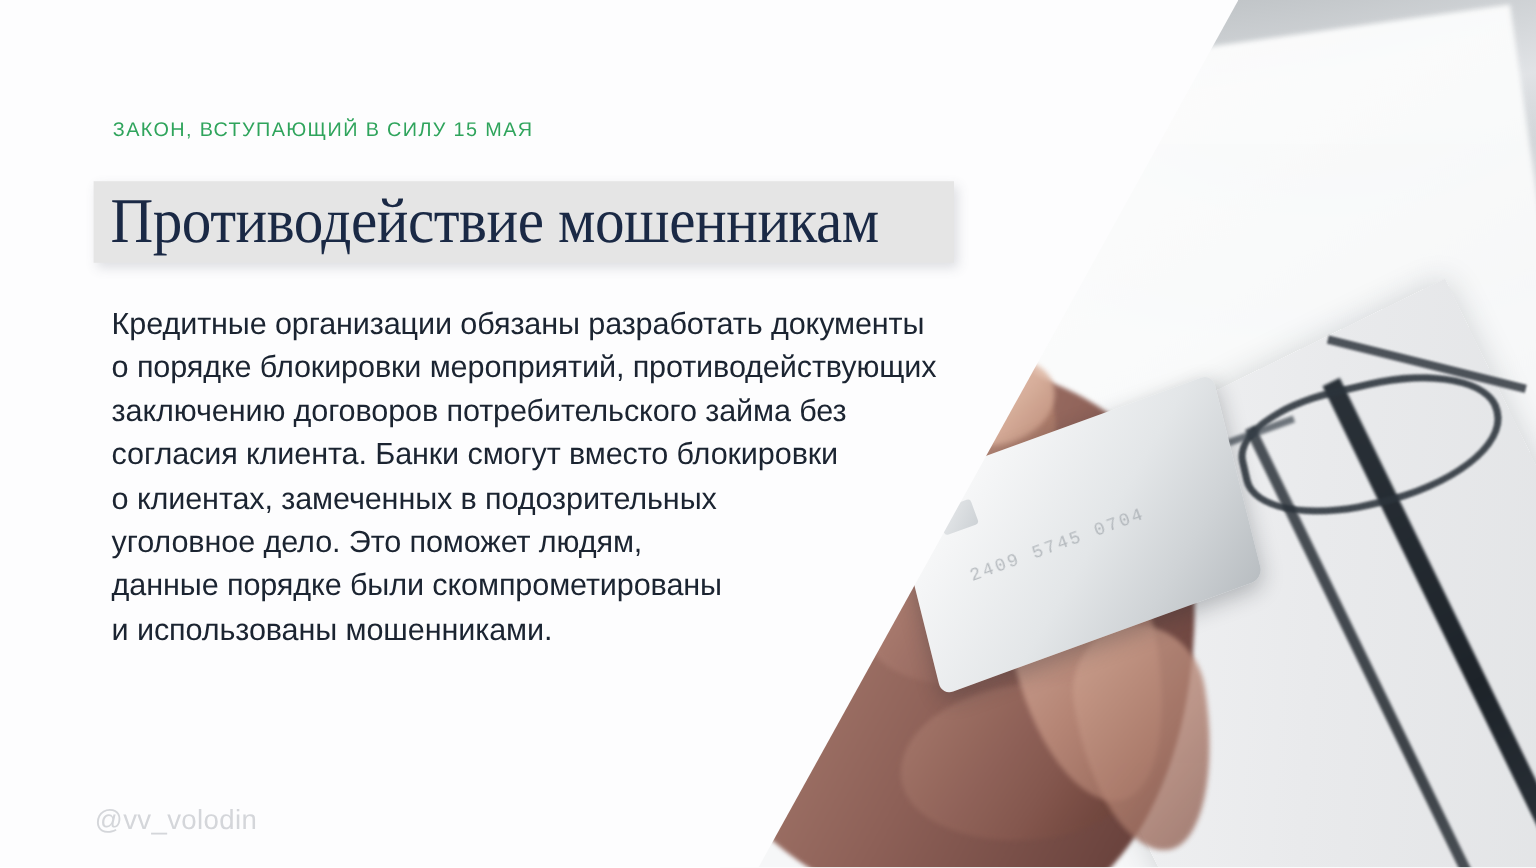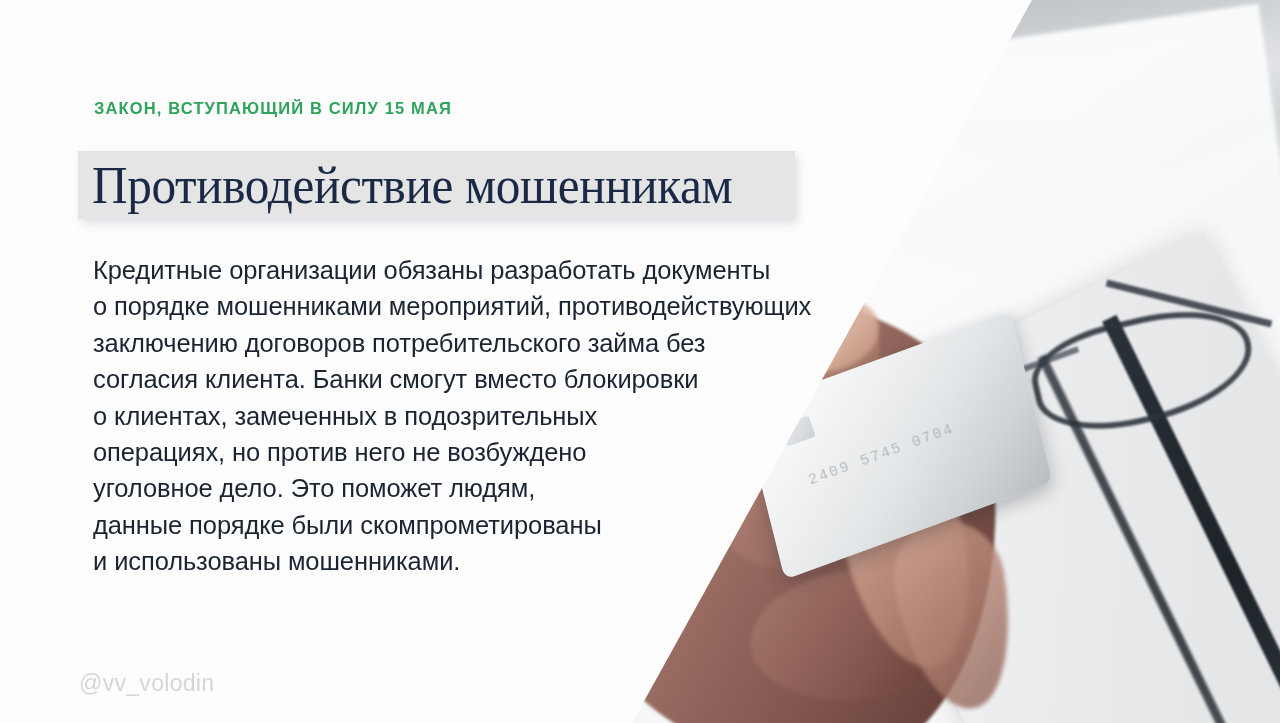--- a/index.html
+++ b/index.html
@@ -192,21 +192,21 @@
     position: absolute;
     left: 0; top: 0;
     width: 1280px; height: 723px;
   }
 
   #eyebrow {
     position: absolute;
     left: 94px;
     top: 99px;
     font-size: 16.5px;
-    font-weight: 700;
+    font-weight: 400;
     letter-spacing: 1.15px;
     color: #2fa45c;
     white-space: nowrap;
   }
 
   #title-plate {
     position: absolute;
     left: 78px;
     top: 151px;
     height: 68px;
@@ -285,25 +285,24 @@
   <div id="content">
 
     <div id="eyebrow">ЗАКОН, ВСТУПАЮЩИЙ В СИЛУ 15 МАЯ</div>
 
     <div id="title-plate">
       <div id="title-text">Противодействие мошенникам</div>
     </div>
 
     <div id="body-copy">
         <span class="ln">Кредитные организации обязаны разработать документы</span>
-        <span class="ln">о порядке мошенниками мероприятий, противодействующих</span>
+        <span class="ln">о порядке блокировки мероприятий, противодействующих</span>
         <span class="ln">заключению договоров потребительского займа без</span>
         <span class="ln">согласия клиента. Банки смогут вместо блокировки</span>
         <span class="ln">о клиентах, замеченных в подозрительных</span>
-        <span class="ln">операциях, но против него не возбуждено</span>
         <span class="ln">уголовное дело. Это поможет людям,</span>
         <span class="ln">данные порядке были скомпрометированы</span>
         <span class="ln">и использованы мошенниками.</span>
       </div>
 
     <div id="handle">@vv_volodin</div>
   </div>
 </div>
 
 </body></html>

